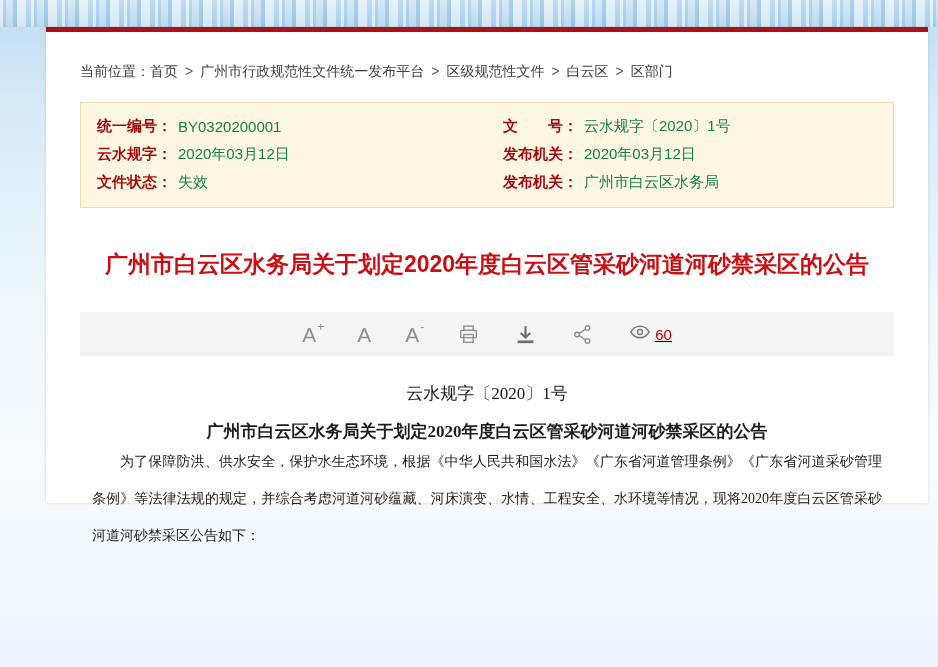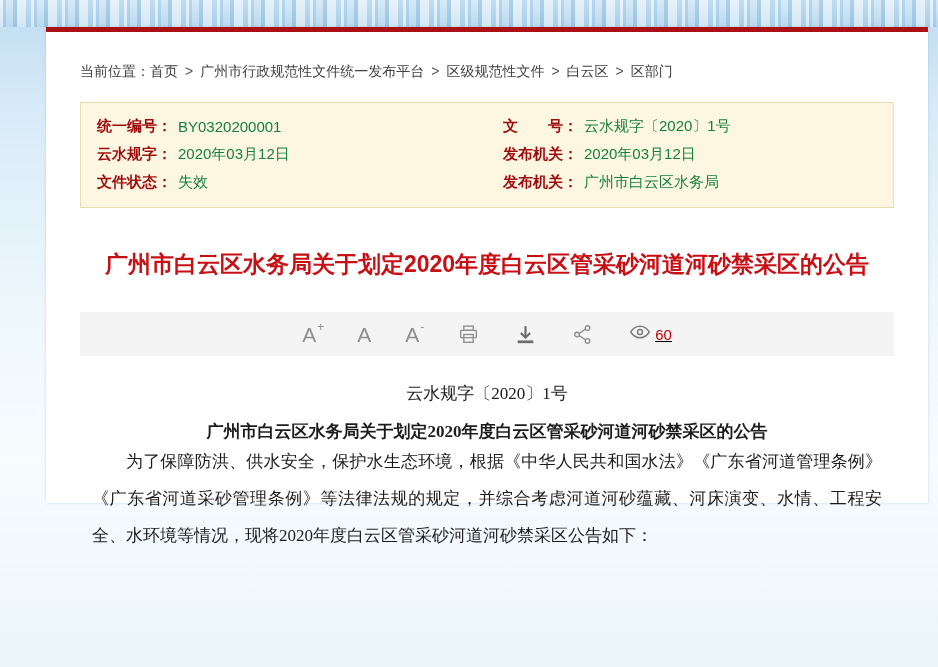--- a/index.html
+++ b/index.html
@@ -76,21 +76,21 @@
   .views-num { color: var(--views-red, #c30000); font-size: 15px; }
   
   .doc {
     margin: 0 46px;
     font-family: "Liberation Serif", serif;
     color: #1c1c1c;
   }
   .doc-number { margin: 26px 0 0 0; text-align: center; font-size: 17px; }
   .doc-title  { margin: 15px 0 0 0; text-align: center; font-size: 17px; font-weight: bold; }
   .doc-para {
-    margin: 0; font-size: 17px; line-height: 37px;
+    margin: 0; font-size: 14px; line-height: 37px;
     text-align: justify; text-indent: 2em;
   }
   .doc-para:first-of-type { margin-top: 15px; }
 </style>
 </head>
 <body>
 
 <div class="top-band"></div>
 
 <div class="panel">

